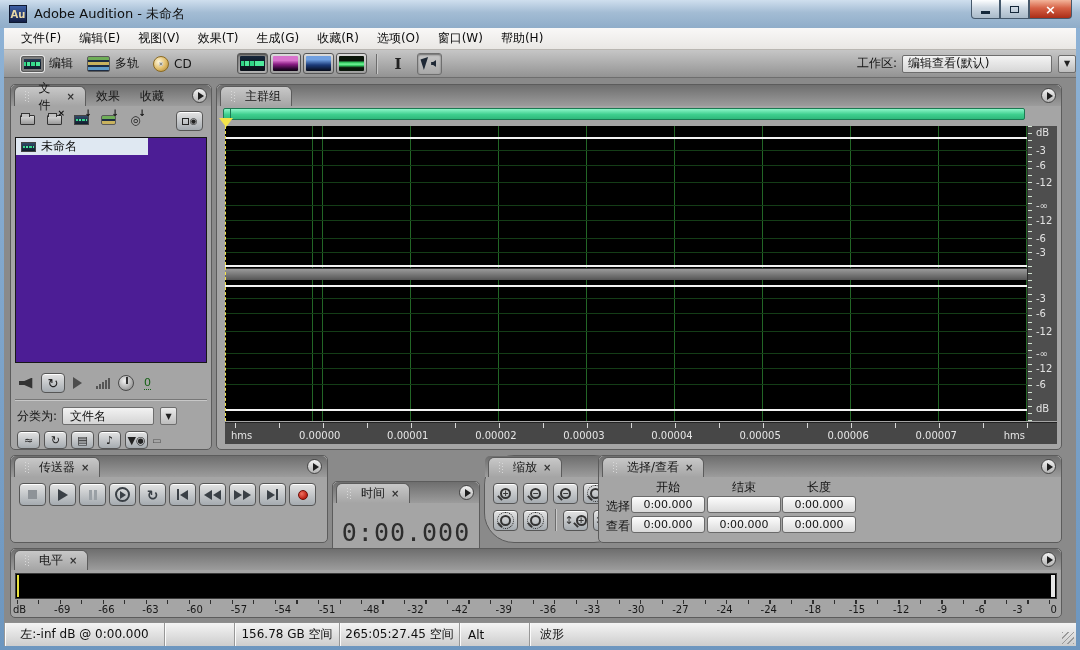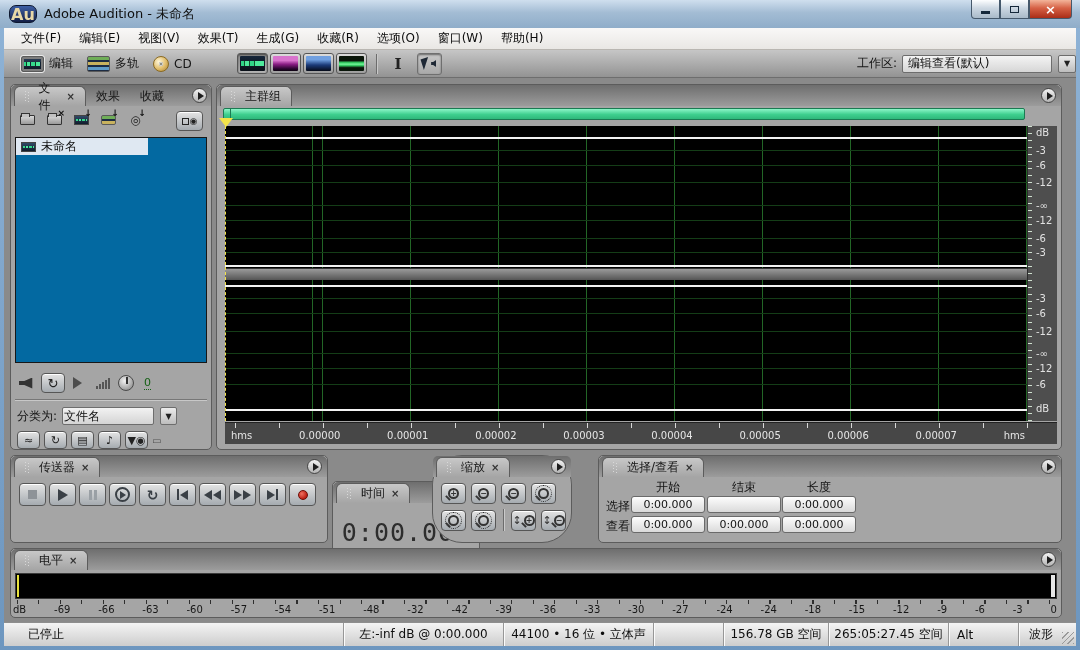--- a/index.html
+++ b/index.html
@@ -3,22 +3,22 @@
 <meta charset="utf-8">
 <style>
   * { box-sizing: border-box; }
   html,body { margin:0; padding:0; }
   #app{position:relative;width:1080px;height:650px;overflow:hidden;
        font-family:"DejaVu Sans","Liberation Sans",sans-serif;
        background:linear-gradient(#8fb3d6,#6d96bf);}
   
   .titlebar{position:absolute;left:0;top:0;width:100%;height:28px;
     background:linear-gradient(#cfdfee,#a3bcd4 45%,#8fadc9);display:flex;align-items:center;padding-left:9px;gap:7px;}
-  .appicon{width:28px;height:18px;border-radius:7px;border:1px solid #0d1830;
-    background:linear-gradient(#3d5fa5,#141f46);color:#e8d8a8;font-size:16px;font-weight:bold;
+  .appicon{width:18px;height:18px;border-radius:0;border:1px solid #0d1830;
+    background:linear-gradient(#3d5fa5,#141f46);color:#e8d8a8;font-size:10px;font-weight:bold;
     display:flex;align-items:center;justify-content:center;}
   .title{font-size:13px;color:#101010;}
   .winbtns{position:absolute;right:8px;top:0;display:flex;}
   .winbtn{width:29px;height:19px;border:1px solid #45586b;border-top:none;color:#15283a;
     background:linear-gradient(#fdfeff,#ccd7e2 45%,#a9bac9);display:flex;align-items:center;justify-content:center;}
   .winbtn.min{border-radius:0 0 0 4px;}
   .winbtn.max span{display:block;width:9px;height:7px;border:1px solid #15283a;}
   .winbtn.min span{display:block;width:9px;height:3px;background:#15283a;margin-top:7px;}
   .winbtn.close{width:43px;border-radius:0 0 4px 0;color:#fff;font-weight:bold;font-size:13px;
     background:linear-gradient(#f3b49a,#d66145 45%,#aa2d17);}
@@ -82,38 +82,38 @@
   
   .fp-icons{position:absolute;left:6px;top:25px;display:flex;gap:6px;align-items:center;}
   .fpico{width:21px;height:19px;display:flex;align-items:center;justify-content:center;font-size:12px;color:#222;position:relative;}
   .folder{width:15px;height:10px;border:1px solid #333;border-radius:1px;background:linear-gradient(#d8d8d8,#9a9a9a);position:relative;}
   .folder::before{content:"";position:absolute;left:0;top:-3px;width:7px;height:3px;border:1px solid #333;border-bottom:none;background:#c2c2c2;}
   .ovl{position:absolute;font-size:9px;line-height:9px;color:#111;right:0;top:-1px;font-weight:bold;}
   .minwave{width:15px;height:10px;border:1px solid #444;background:linear-gradient(#314a68,#101c2c);position:relative;}
   .minwave::after{content:"";position:absolute;left:1px;right:1px;top:3px;bottom:3px;
     background:linear-gradient(90deg,#37d98c 0 2px,#134 2px 3px,#52ec9f 3px 5px,#134 5px 6px,#37d98c 6px 9px,#134 9px 10px,#52ec9f 10px 13px);}
   .fp-toggle{position:absolute;right:8px;top:26px;width:27px;height:20px;font-size:10px;color:#222;}
-  .filelist{position:absolute;left:4px;right:4px;top:52px;height:226px;background:#0369a1;border:1px solid #171717;overflow:hidden;}
+  .filelist{position:absolute;left:4px;right:4px;top:52px;height:226px;background:#4c1d95;border:1px solid #171717;overflow:hidden;}
   .fileitem{display:flex;align-items:center;gap:5px;height:17px;padding-left:5px;font-size:12px;color:#dedede;}
   .fileitem.selected{background:#dfe8f2;color:#101010;width:132px;}
   .fp-footer{position:absolute;left:8px;top:286px;height:24px;display:flex;align-items:center;gap:8px;}
   .spk{width:14px;height:11px;background:#333;clip-path:polygon(0 32%,38% 32%,95% 0,95% 100%,38% 68%,0 68%);}
   .loopbtn{width:24px;height:20px;font-size:13px;color:#222;}
   .smallplay{width:0;height:0;border-left:9px solid #4d4d4d;border-top:6px solid transparent;border-bottom:6px solid transparent;}
   .volbars{display:flex;align-items:flex-end;gap:1px;height:12px;margin-left:6px;}
   .volbars span{width:2px;background:#555;}
   .knob{width:16px;height:16px;border-radius:50%;border:1px solid #4a4a4a;position:relative;
     background:radial-gradient(circle at 40% 35%,#f2f2f2,#9a9a9a 75%);}
   .knob::after{content:"";position:absolute;left:7px;top:1px;width:2px;height:7px;background:#333;}
   .knobval{font-size:11px;color:#156015;border-bottom:1px dotted #156015;margin-left:2px;}
   .fp-divider{position:absolute;left:4px;right:4px;top:314px;height:1px;background:#777;box-shadow:0 1px 0 #c8c8c8;}
   .sortrow{position:absolute;left:6px;top:322px;display:flex;align-items:center;gap:5px;}
   .sortlabel{font-size:12px;color:#141414;}
   .sortfield{width:92px;height:18px;border:1px solid #6d6d6d;font-size:12px;color:#111;border-radius:2px;
-    background:linear-gradient(#f2f2f2,#d4d4d4);display:flex;align-items:center;padding:0 1px;}
+    background:linear-gradient(#f2f2f2,#d4d4d4);display:flex;align-items:center;padding:0 7px;}
   .sortarrow{width:17px;height:18px;border:1px solid #6d6d6d;border-radius:2px;font-size:8px;color:#222;margin-left:1px;
     background:linear-gradient(#ececec,#bdbdbd);display:flex;align-items:center;justify-content:center;}
   .filters{position:absolute;left:6px;top:346px;display:flex;gap:4px;align-items:center;}
   .filterbtn{width:23px;height:18px;font-size:11px;color:#222;}
   
   .nav-bar{position:absolute;left:6px;top:23px;width:802px;height:12px;border:1px solid #1c7a52;border-radius:2px;
     background:linear-gradient(#8df5c8,#3ecf8e 55%,#2fb87b);}
   .nav-bar::before{content:"";position:absolute;left:6px;top:0;bottom:0;width:1px;background:#1c7a52;}
   .wf{position:absolute;left:8px;width:802px;background:#000;
     background-image:repeating-linear-gradient(90deg,rgba(40,120,45,.85) 0 1px,transparent 1px 88px);
@@ -456,21 +456,21 @@
       <div class="tab active">
         <span class="grip"></span>
         <span>时间</span>
         <span class="tabx">×</span>
       </div>
       <div class="flyout"></div>
     </div>
     <div class="timeval">0:00.000</div>
   </div>
 
-  <div class="panel" style="left:432px;top:455px;width:140px;height:88px;border-radius:30px;">
+  <div class="panel" style="left:484px;top:455px;width:140px;height:88px;border-radius:30px;">
     <div class="tabstrip">
       <div class="tab active">
         <span class="grip"></span>
         <span>缩放</span>
         <span class="tabx">×</span>
       </div>
       <div class="flyout"></div>
     </div>
     <div class="zrow" style="top:27px;">
       <div class="zbtn b3">
@@ -564,23 +564,21 @@
       <span>-15</span>
       <span>-12</span>
       <span>-9</span>
       <span>-6</span>
       <span>-3</span>
       <span>0</span>
     </div>
   </div>
 
   <div class="statusbar">
-    <div class="seg first">已停止</div>
     <div class="seg" style="width:160px;">左:-inf dB @  0:00.000</div>
-    <div class="seg" style="width:150px;">44100 • 16 位 • 立体声</div>
     <div class="seg" style="width:70px;"></div>
     <div class="seg" style="width:105px;">156.78 GB 空间</div>
     <div class="seg" style="width:120px;">265:05:27.45 空间</div>
     <div class="seg" style="width:70px;justify-content:flex-start;padding-left:8px;">Alt</div>
     <div class="seg" style="width:58px;justify-content:flex-start;padding-left:10px;">波形</div>
     <div class="resize"></div>
   </div>
 
 </div>
 

